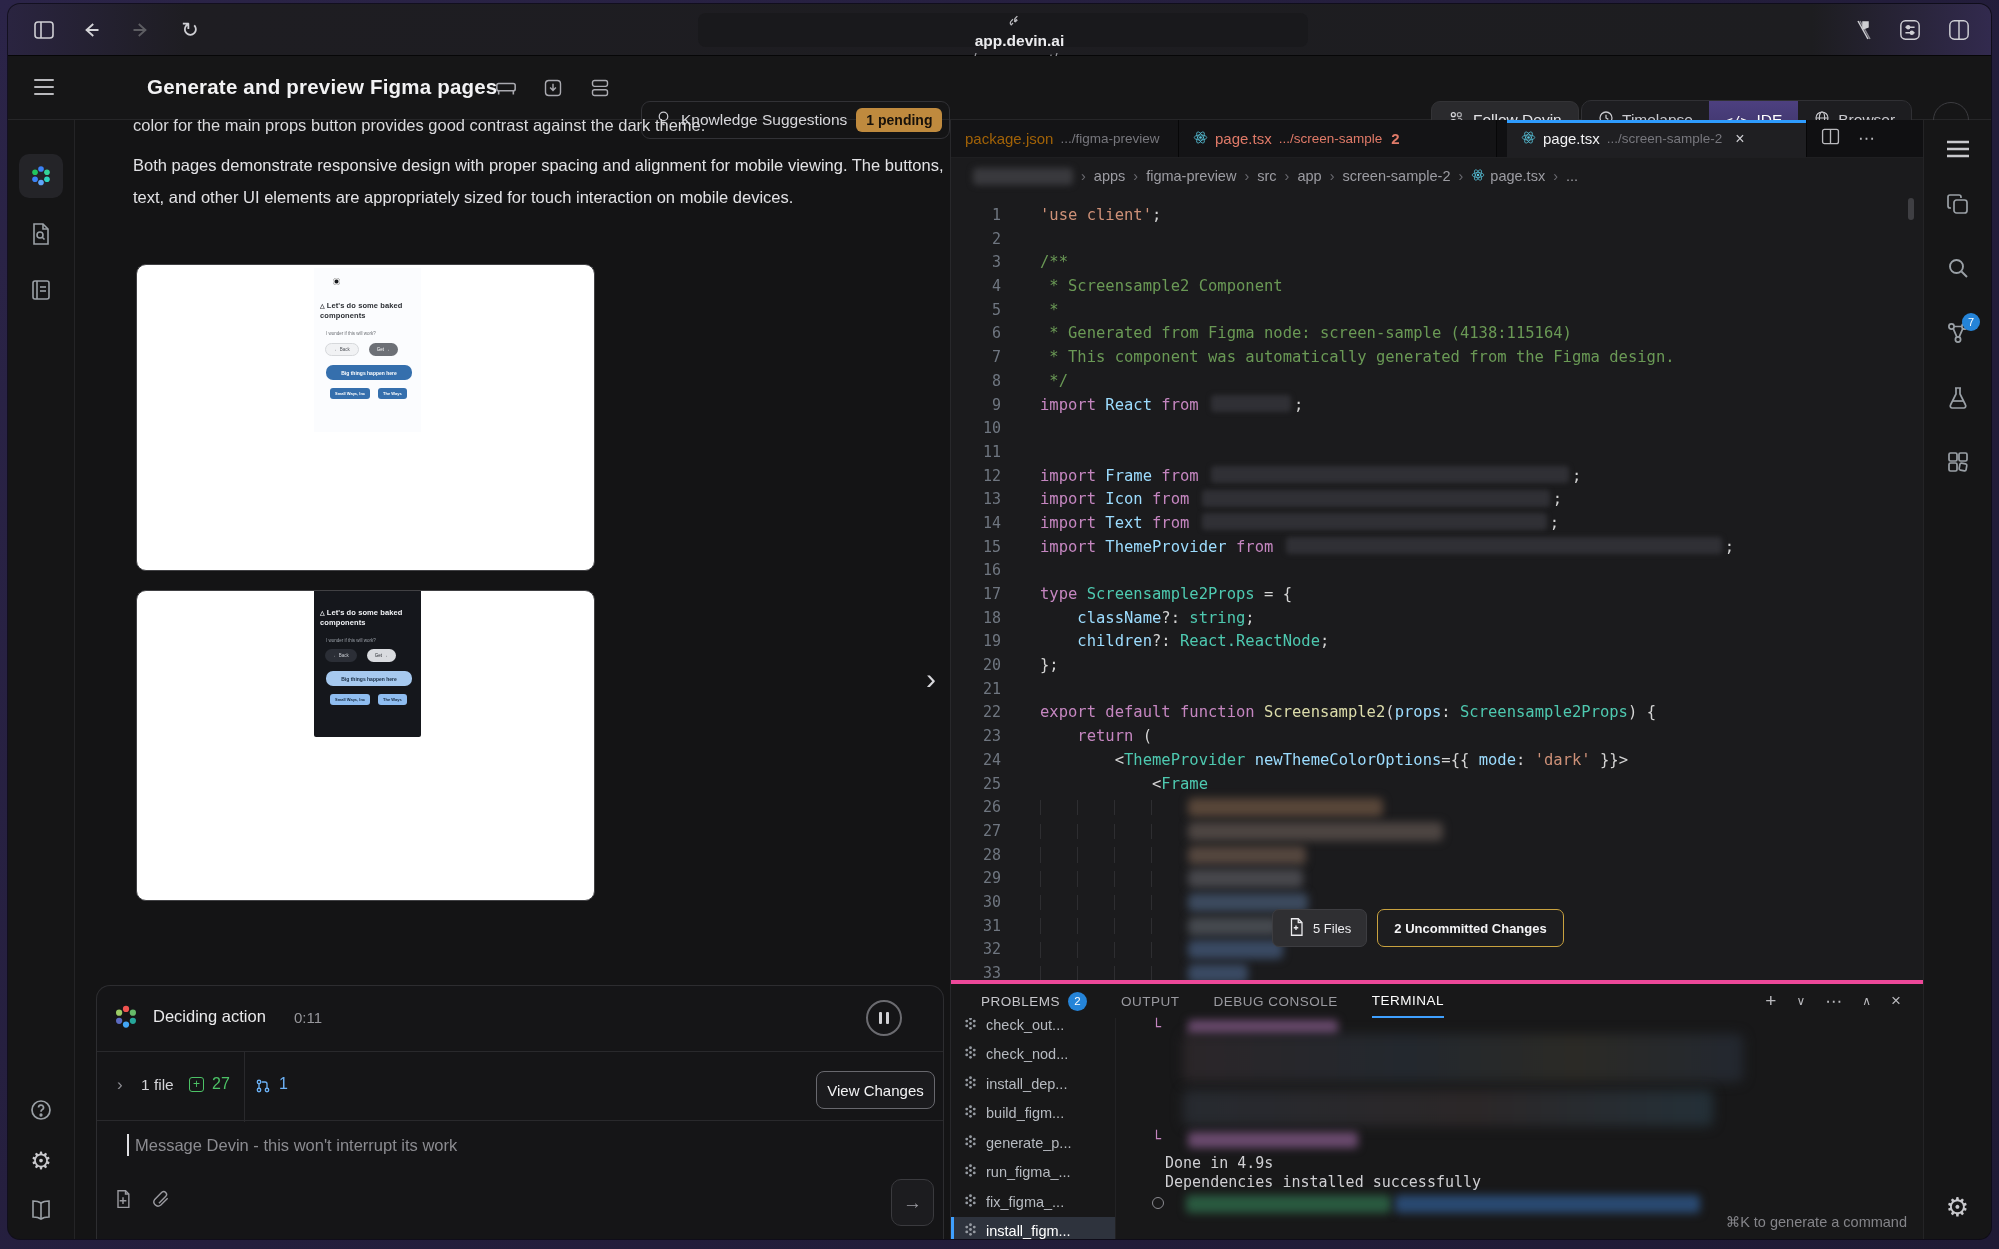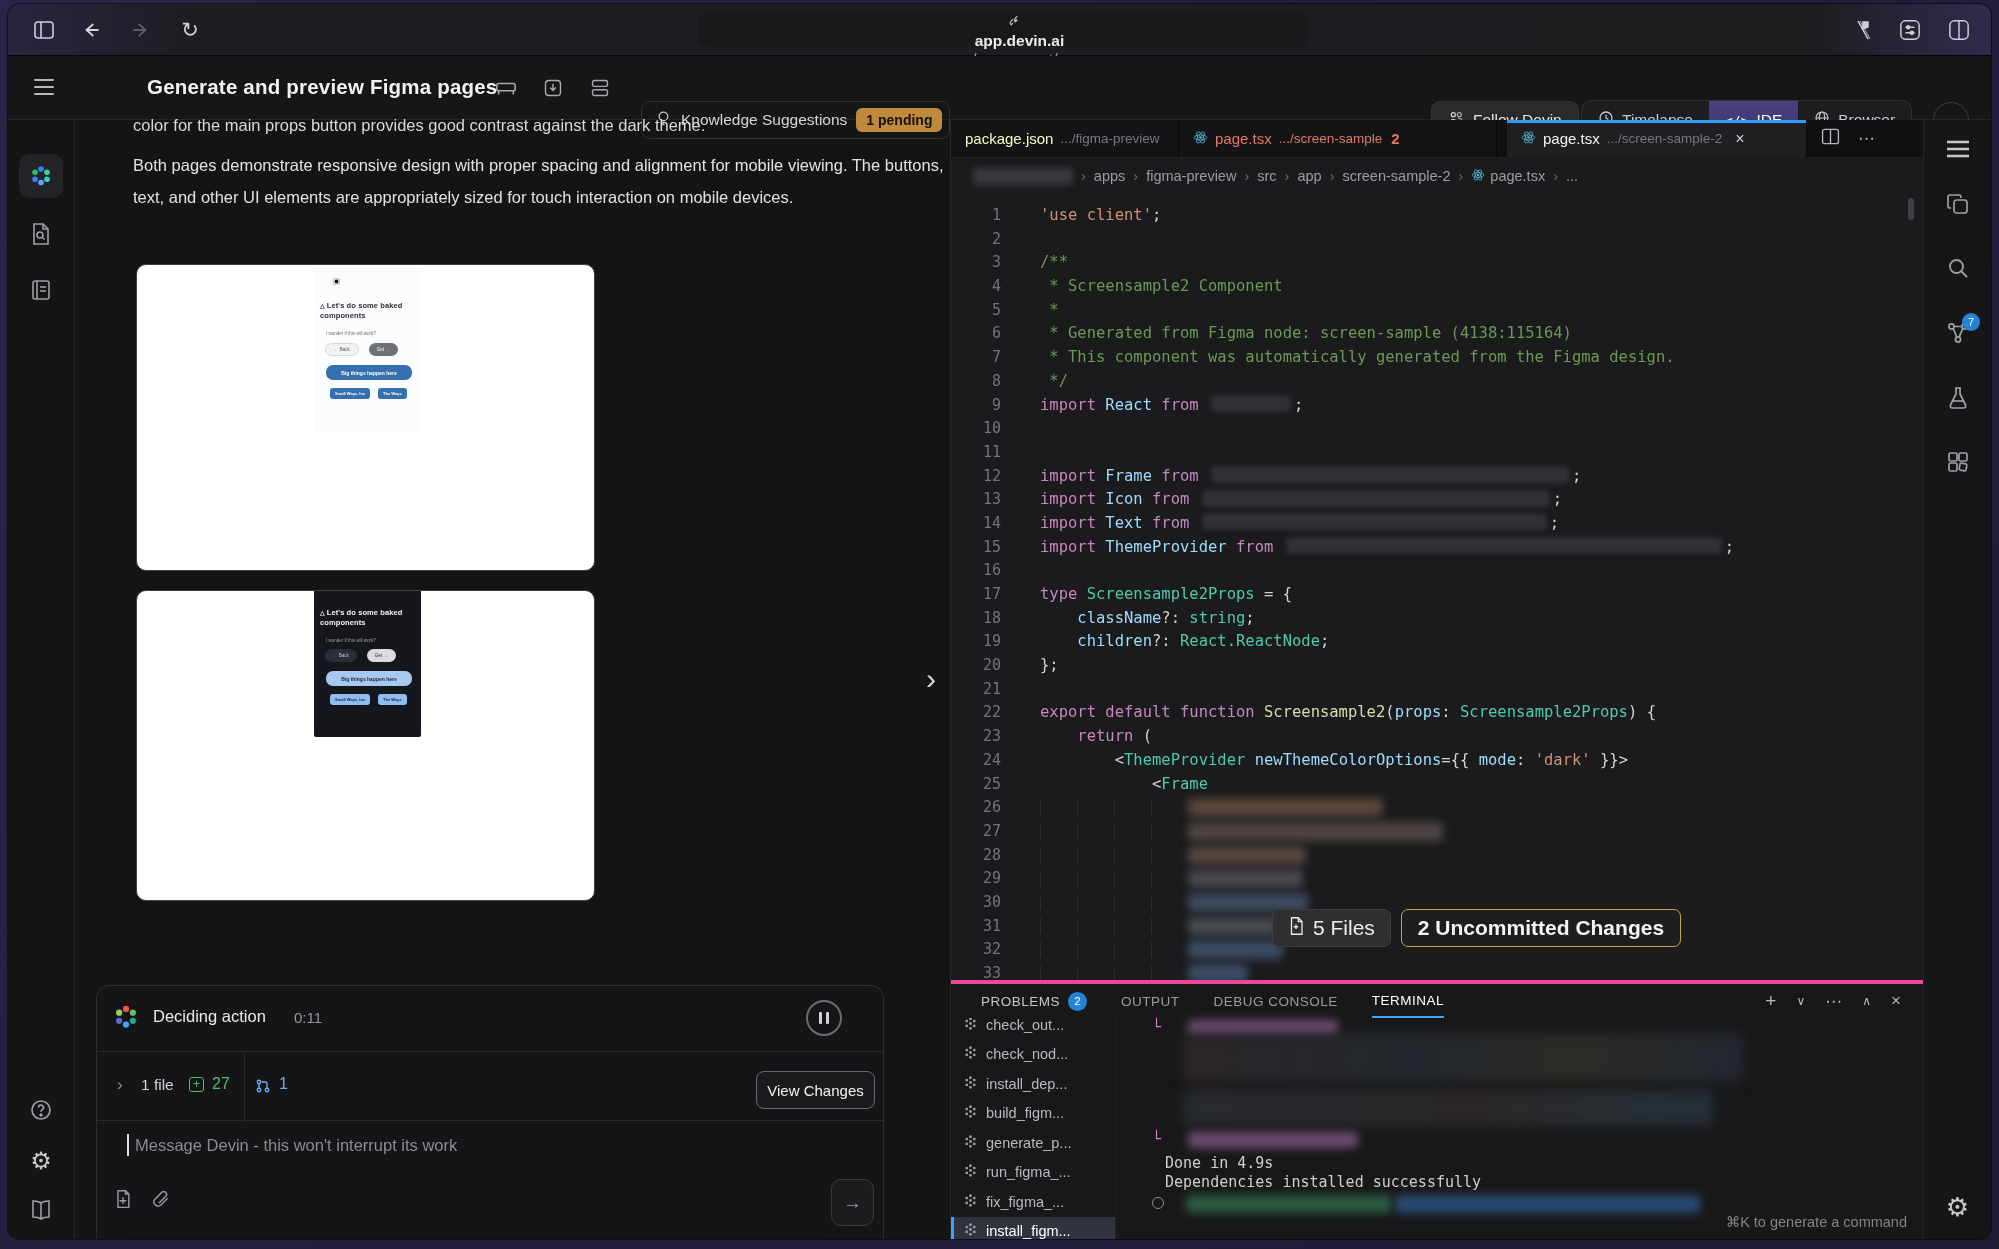--- a/index.html
+++ b/index.html
@@ -78,21 +78,21 @@
   .card2 .mock-smallrow { top:103px; }
   .mk-small { height:11px; border-radius:3px; font-size:4px; display:flex; align-items:center; justify-content:center; padding:0 5px; font-weight:700; }
   .card1 .mk-small { background:#356fad; color:#fff; }
   .card2 .mk-small { background:#8fbdf0; color:#15293f; }
 
   .divider-v { position:absolute; left:942px; top:116px; width:1px; bottom:0; background:#28282b; }
   .panel-handle { position:absolute; left:908px; top:650px; width:30px; height:50px; display:flex; align-items:center; justify-content:center;
                   color:#d8d8dc; font-size:30px; }
 
   
-  .sheet { position:absolute; left:88px; top:981px; width:788px; bottom:0; background:#151517; border:1px solid #2d2d30; border-bottom:none; border-radius:14px 14px 0 0; }
+  .sheet { position:absolute; left:88px; top:981px; width:848px; bottom:0; background:#151517; border:1px solid #2d2d30; border-bottom:none; border-radius:14px 14px 0 0; }
   .deciding-row { position:absolute; left:0; top:0; right:0; height:65px; }
   .deciding-label { position:absolute; left:56px; top:21px; font-size:16.5px; color:#eaeaec; }
   .deciding-time { position:absolute; left:197px; top:23px; font-size:15px; color:#97979c; }
   .pause-btn { position:absolute; right:41px; top:14px; width:36px; height:36px; border-radius:50%; border:2px solid #6b6b70; display:flex; align-items:center; justify-content:center; gap:4px; }
   .pause-btn i { display:block; width:3px; height:12px; background:#d2d2d6; border-radius:1px; }
   .files-row { position:absolute; left:0; top:65px; right:0; height:70px; border-top:1px solid #29292c; border-bottom:1px solid #29292c; }
   .files-chev { position:absolute; left:20px; top:23px; color:#8e8e94; font-size:17px; }
   .files-count { position:absolute; left:44px; top:24px; color:#d4d4d8; font-size:15.5px; }
   .add-ico { position:absolute; left:92px; top:25px; width:15px; height:15px; border:1.5px solid #4cc266; border-radius:3px; color:#4cc266; font-size:12px; line-height:12px; text-align:center; }
   .add-num { position:absolute; left:115px; top:23px; color:#4cc266; font-size:16px; }
@@ -104,21 +104,21 @@
   .caret { position:absolute; left:30px; top:13px; width:2px; height:22px; background:#e0e0e4; }
   .placeholder { position:absolute; left:38px; top:15px; color:#8b8b90; font-size:16.5px; }
   .comp-ico { position:absolute; bottom:28px; width:24px; height:24px; color:#9a9aa0; display:flex; align-items:center; justify-content:center; }
   .send-btn { position:absolute; right:9px; bottom:13px; width:43px; height:47px; border:1px solid #3a3a3e; border-radius:10px;
               background:#1c1c1f; color:#9d9da3; font-size:19px; display:flex; align-items:center; justify-content:center; }
 
   
   .ide { position:absolute; left:943px; top:116px; width:972px; bottom:0; background:#1b1b1d; }
   .tabstrip { position:absolute; left:0; top:0; right:0; height:38px; background:#101012; display:flex; border-bottom:1px solid #1f1f21; }
   .tab { display:flex; align-items:center; gap:7px; padding:0 14px; border-right:1px solid #070708; font-size:15px; position:relative; background:#141416; }
-  .tab .t-file { color:#fef9c3; }
+  .tab .t-file { color:#a16207; }
   .tab .t-path { color:#77777d; font-size:13.5px; }
   .tab.err .t-file, .tab.err .t-path, .tab.err .t-badge { color:#e07a68; }
   .tab.err .t-badge { font-weight:700; margin-left:2px; }
   .tab.active { background:#1f1f22; }
   .tab.active::before { content:""; position:absolute; left:0; right:0; top:0; height:3px; background:#2e9cff; }
   .tab.active .t-file { color:#f2f2f4; }
   .tab .t-close { color:#cfcfd3; font-size:16px; margin-left:6px; }
   .tab-actions { display:flex; align-items:center; gap:18px; padding:0 14px; color:#b9b9bd; }
   .breadcrumb { position:absolute; left:0; top:38px; right:0; height:36px; display:flex; align-items:center; padding-left:22px; gap:8px;
                 color:#9c9ca2; font-size:14.5px; }
@@ -130,21 +130,21 @@
   .code-line { display:flex; height:23.7px; line-height:23.7px; white-space:pre; }
   .gutter { width:74px; text-align:right; padding-right:24px; color:#6f7680; flex:none; font-size:15px; }
   .code-content { padding-left:15px; }
   .tok-kw { color:#C586C0; } .tok-id { color:#9CDCFE; } .tok-type { color:#4EC9B0; }
   .tok-str { color:#CE9178; } .tok-cmt { color:#6A9955; } .tok-pln { color:#D4D4D4; } .tok-fn { color:#DCDCAA; }
   .red-chip { display:inline-block; height:17px; background:#303035; border-radius:4px; filter:blur(2.5px); vertical-align:middle; margin:0 3px 3px 3px; }
   .indent-guides { display:inline-block; width:148px; height:1em; background:repeating-linear-gradient(90deg,#2e2e31 0 1px,transparent 1px 37px); vertical-align:middle; }
   .blur-chip { display:inline-block; height:19px; border-radius:5px; filter:blur(4px); vertical-align:middle; }
   .vscroll-dash { position:absolute; left:957px; top:4px; width:6px; height:22px; background:#3f3f43; border-radius:3px; }
 
-  .float-badges { position:absolute; left:321px; top:789px; display:flex; gap:10px; font-size:21px; }
+  .float-badges { position:absolute; left:321px; top:789px; display:flex; gap:10px; font-size:13px; }
   .fivefiles { display:flex; align-items:center; gap:9px; height:38px; padding:0 15px; background:#2f2f32; border:1px solid #3d3d41; border-radius:7px; color:#ececef; }
   .uncommitted { display:flex; align-items:center; height:38px; padding:0 16px; background:#1d1d1f; border:1.5px solid #c9a23f; border-radius:7px; color:#f4f4f6; font-weight:700; }
 
   
   .panel { position:absolute; left:0; top:860px; right:0; bottom:0; background:#181819; border-top:4px solid #ec4899; }
   .panel-tabs { position:absolute; left:0; top:0; right:0; height:34px; display:flex; align-items:center; gap:34px; padding-left:30px;
                 font-size:13.5px; letter-spacing:.5px; color:#9a9aa0; }
   .ptab { display:flex; align-items:center; gap:8px; height:34px; }
   .ptab.first { color:#c6c6cb; }
   .ptab.active { color:#ffffff; border-bottom:2px solid #3fa0ff; }

